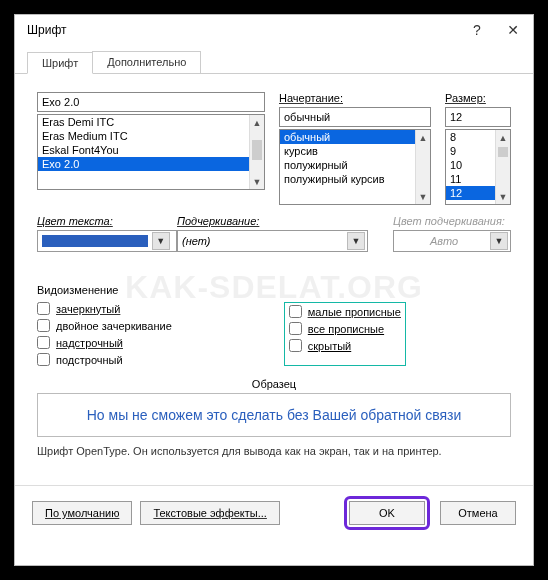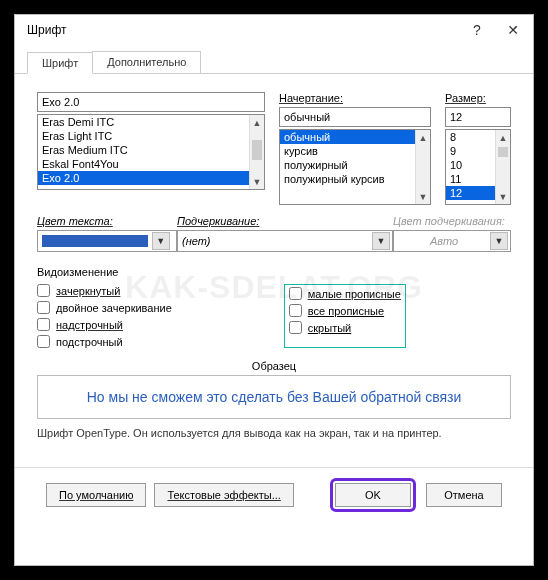--- a/index.html
+++ b/index.html
@@ -122,24 +122,24 @@
 }
 .combo.disabled { color: #999; }
 .combo.color .swatch {
   width: 80%;
   height: 12px;
   background: linear-gradient(#2a5fbd,#2a5fbd);
   margin-right: 4px;
 }
 .col-textcolor { width: 140px; }
 .col-underline { flex: 1; }
-.col-ulcolor { width: 118px; }
+.col-ulcolor { width: 118px; margin-left: 25px; }
 
 .effects {
-  margin-top: 14px;
+  margin-top: 32px;
 }
 .effects .group-label { margin-bottom: 6px; display: block; }
 .effects-cols {
   display: flex;
   gap: 112px;
 }
 .check-col { display: flex; flex-direction: column; gap: 4px; }
 .check-col.right { border: 1px solid #14b8a6; padding: 2px 4px; text-decoration: underline; }
 .check {
   display: flex;
@@ -164,21 +164,21 @@
   white-space: nowrap;
 }
 .desc {
   margin-top: 8px;
   font-size: 11px;
   color: #333;
 }
 .footer {
   border-top: 1px solid #ddd;
   margin-top: 18px;
-  padding: 10px 31px;
+  padding: 10px 17px;
   display: flex;
   align-items: center;
 }
 .btn {
   height: 24px;
   padding: 0 12px;
   border: 1px solid #999;
   background: #f3f3f3;
   font-family: inherit;
   font-size: 11px;
@@ -225,21 +225,20 @@
   </div>
 
   <div class="body">
 
     <div class="row1">
       <div class="font-col">
         <input class="text-input" value="Exo 2.0" style="">
         <div class="listbox">
           <div class="items">
             <div class="item">Eras Demi ITC</div>
-            <div class="item">Eras Light ITC</div>
             <div class="item">Eras Medium ITC</div>
             <div class="item">Eskal Font4You</div>
             <div class="item selected">Exo 2.0</div>
           </div>
           <div class="scrollbar">
             <div class="sb-btn">▲</div>
             <div class="sb-track">
                 <div class="sb-thumb"></div>
               </div>
             <div class="sb-btn">▼</div>

